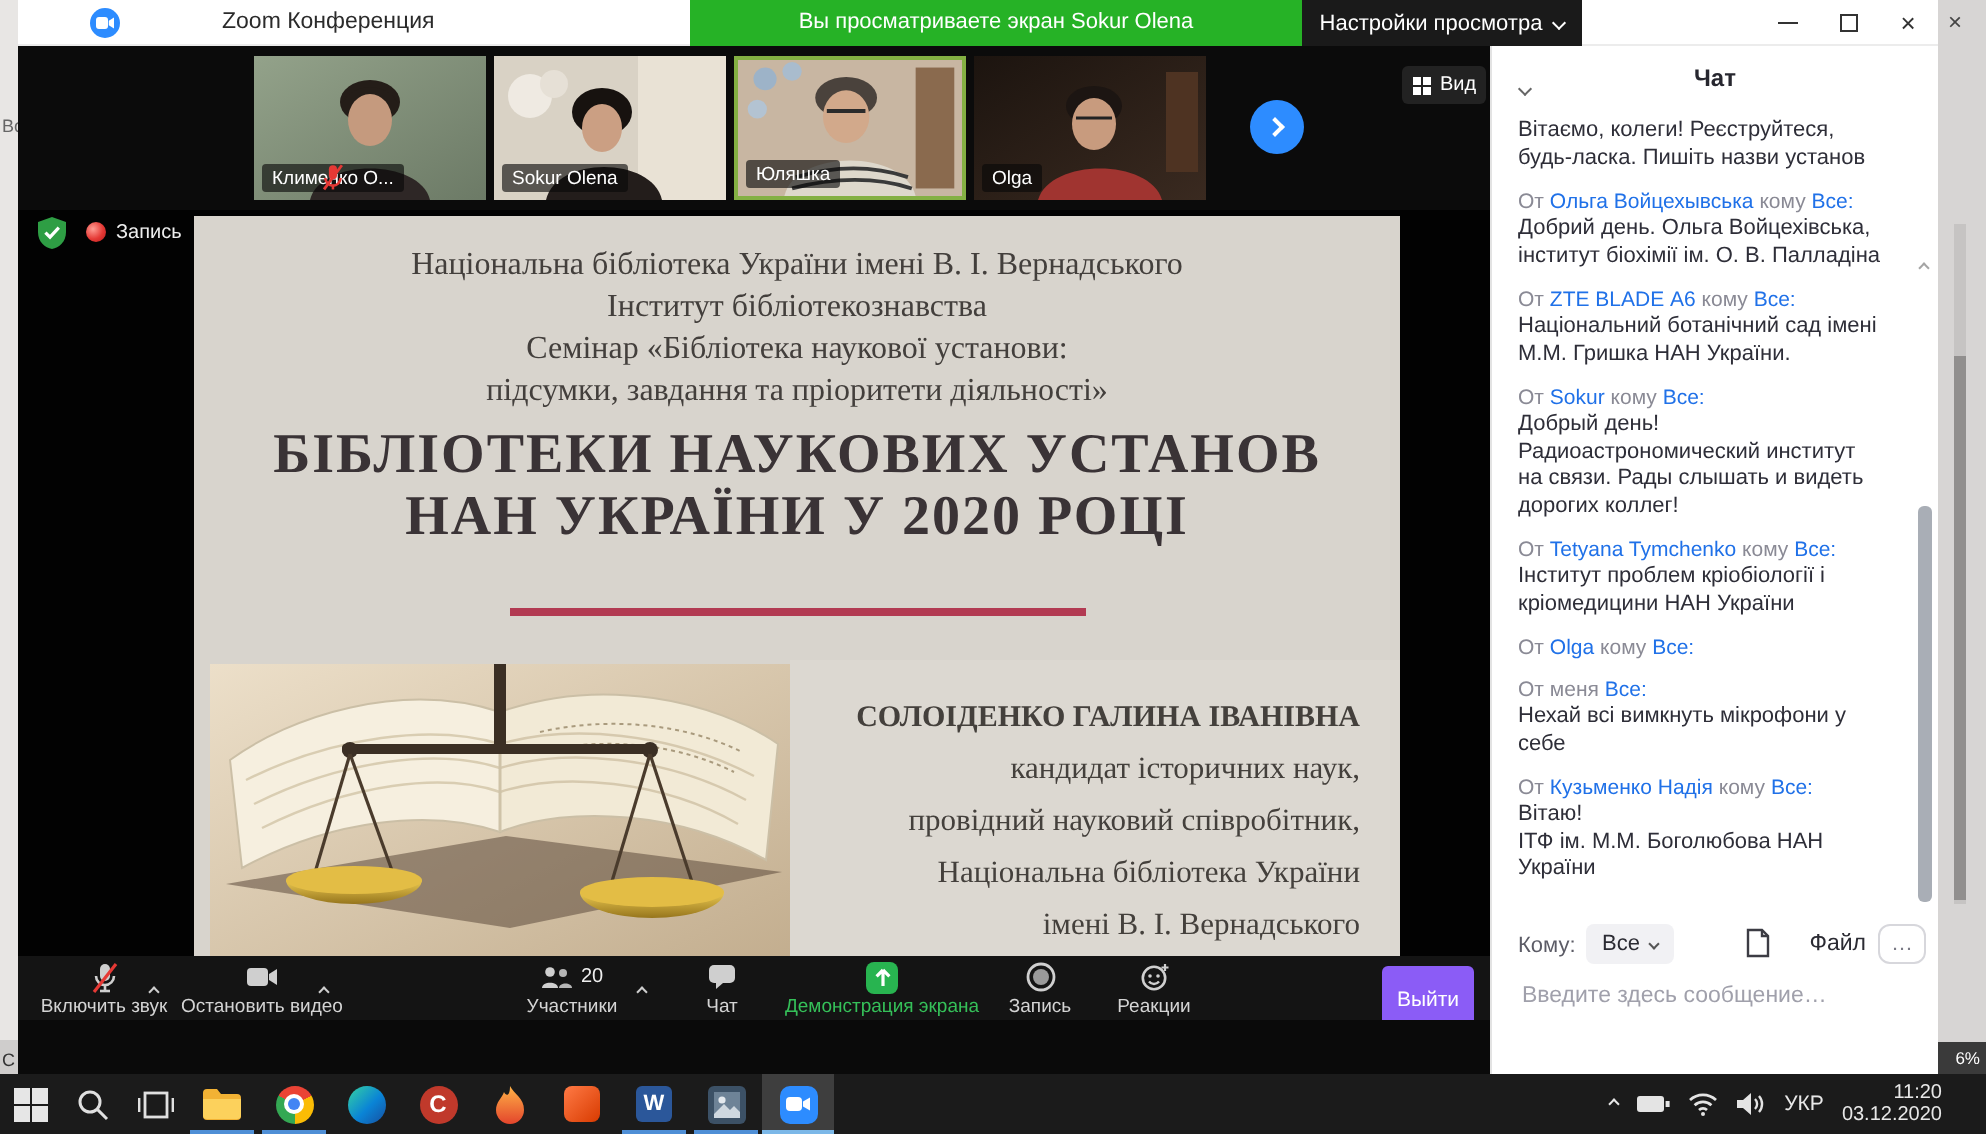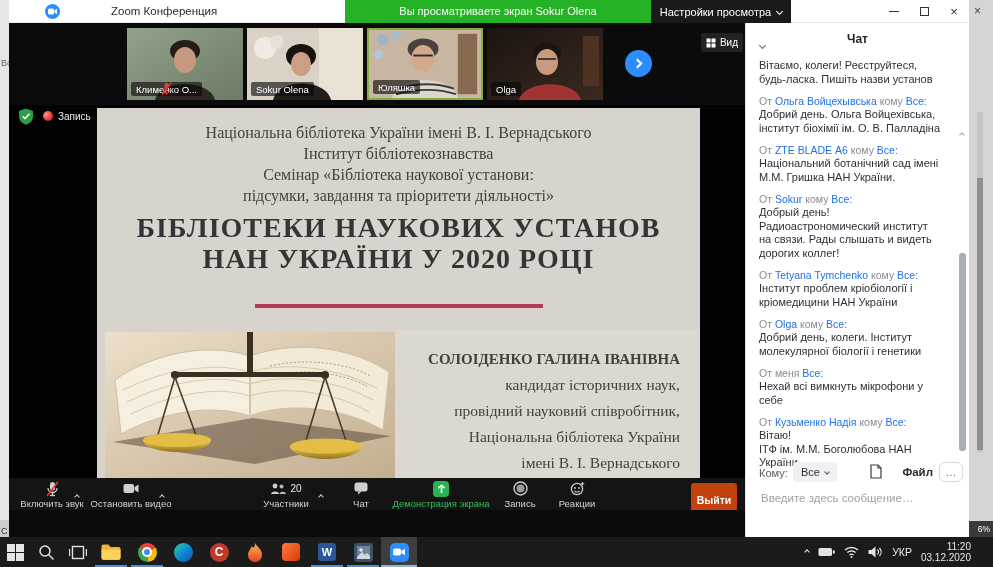--- a/index.html
+++ b/index.html
@@ -75,43 +75,43 @@
   .speaker-line{font-size:15.5px;line-height:26px;}
 
   
   .toolbar{position:absolute;left:0;top:455px;width:736px;height:32px;background:#141414;}
   .tb-item{position:absolute;top:3px;text-align:center;color:#d4d4d4;font-size:9.5px;cursor:pointer;}
   .tb-ico{height:15px;display:flex;align-items:center;justify-content:center;margin-bottom:2px;gap:3px;}
   .tb-chev{position:absolute;top:7px;color:#cfcfcf;cursor:pointer;}
   .tb-chev .chev{width:4px;height:4px;}
   .share-green{color:#35c059;}
   .share-sq{width:16px;height:16px;border-radius:4px;background:#28b450;display:flex;align-items:center;justify-content:center;}
-  .leave-btn{position:absolute;left:682px;top:5px;width:46px;height:33px;background:#c2410c;border-radius:3px;
-             color:#fff;font-size:10.5px;font-weight:700;display:flex;align-items:center;justify-content:center;cursor:pointer;}
+  .leave-btn{position:absolute;left:682px;top:5px;width:46px;height:33px;background:#8b5cf6;border-radius:3px;
+             color:#fff;font-size:10.5px;font-weight:400;display:flex;align-items:center;justify-content:center;cursor:pointer;}
   .bottom-filler{position:absolute;left:0;top:487px;width:736px;height:27px;background:#0a0a0a;}
 
   
   .chat-panel{position:absolute;left:736px;top:23px;width:224px;height:514px;background:#fff;border-left:1px solid #e3e3e3;}
   .chat-header{position:absolute;left:0;top:0;width:100%;height:30px;}
   .chat-collapse{position:absolute;left:14px;top:11px;color:#666;cursor:pointer;}
   .chat-title{position:absolute;left:0;top:9px;width:100%;text-align:center;font-size:12px;font-weight:600;color:#27272f;}
   .chat-messages{position:absolute;left:13px;right:27px;top:36px;}
   .msg{margin-bottom:9px;}
   .msg-meta{font-size:10.5px;color:#8a8a95;margin-bottom:1px;}
   .m-blue{color:#2071e8;}
   .msg-text{font-size:11px;line-height:13.5px;color:#2e2e38;}
   .chat-scroll-up{position:absolute;right:5px;top:100px;color:#a5a5a5;}
   .chat-scroll-up .chev{width:4px;height:4px;}
   .chat-scroll-thumb{position:absolute;right:3px;top:230px;width:7px;height:198px;background:#a9aeb6;border-radius:3px;cursor:pointer;}
   .composer{position:absolute;left:0;right:0;top:432px;height:82px;}
   .comp-to-label{position:absolute;left:13px;top:12px;font-size:11px;color:#5c5c66;}
   .to-pill{position:absolute;left:47px;top:7px;height:20px;padding:0 8px;background:#f1f1f4;border-radius:4px;
            display:flex;align-items:center;gap:5px;font-size:11px;color:#2b2b33;cursor:pointer;}
   .to-pill .chev{width:4px;height:4px;color:#555;}
-  .file-group{position:absolute;right:36px;top:9px;display:flex;align-items:center;gap:20px;font-size:11.5px;color:#2b2b33;cursor:pointer;font-weight:bold;}
+  .file-group{position:absolute;right:36px;top:9px;display:flex;align-items:center;gap:20px;font-size:11.5px;color:#2b2b33;cursor:pointer;}
   .more-btn{position:absolute;right:6px;top:7px;width:24px;height:20px;border:1px solid #d7d7dc;border-radius:6px;
             color:#7a7a85;font-size:11px;display:flex;align-items:center;justify-content:center;cursor:pointer;}
   .comp-input{position:absolute;left:13px;top:36px;width:190px;border:none;outline:none;font-size:11.5px;
               font-family:Liberation Sans, sans-serif;color:#333;background:transparent;}
   .comp-input::placeholder{color:#a0a0ab;}
 
   
   .taskbar{position:absolute;left:0;top:537px;width:993px;height:30px;background:#1b1b1b;}
   .taskbar-icons{display:flex;height:100%;}
   .tcell{width:36px;height:30px;display:flex;align-items:center;justify-content:center;position:relative;cursor:pointer;}
@@ -456,21 +456,20 @@
         <div class="msg">
           <div class="msg-meta"><span>От</span> <span class="m-blue">Sokur</span> <span>кому</span> <span class="m-blue">Все:</span></div>
           <div class="msg-text">Добрый день! Радиоастрономический институт на связи. Рады слышать и видеть дорогих коллег!</div>
         </div>
         <div class="msg">
           <div class="msg-meta"><span>От</span> <span class="m-blue">Tetyana Tymchenko</span> <span>кому</span> <span class="m-blue">Все:</span></div>
           <div class="msg-text">Інститут проблем кріобіології і кріомедицини НАН України</div>
         </div>
         <div class="msg">
           <div class="msg-meta"><span>От</span> <span class="m-blue">Olga</span> <span>кому</span> <span class="m-blue">Все:</span></div>
-          <div class="msg-text">Добрий день, колеги. Інститут молекулярної біології і генетики</div>
         </div>
         <div class="msg">
           <div class="msg-meta"><span>От меня</span> <span class="m-blue">Все:</span></div>
           <div class="msg-text">Нехай всі вимкнуть мікрофони у себе</div>
         </div>
         <div class="msg">
           <div class="msg-meta"><span>От</span> <span class="m-blue">Кузьменко Надія</span> <span>кому</span> <span class="m-blue">Все:</span></div>
           <div class="msg-text">Вітаю!</div>
           <div class="msg-text">ІТФ ім. М.М. Боголюбова НАН України</div>
         </div>

